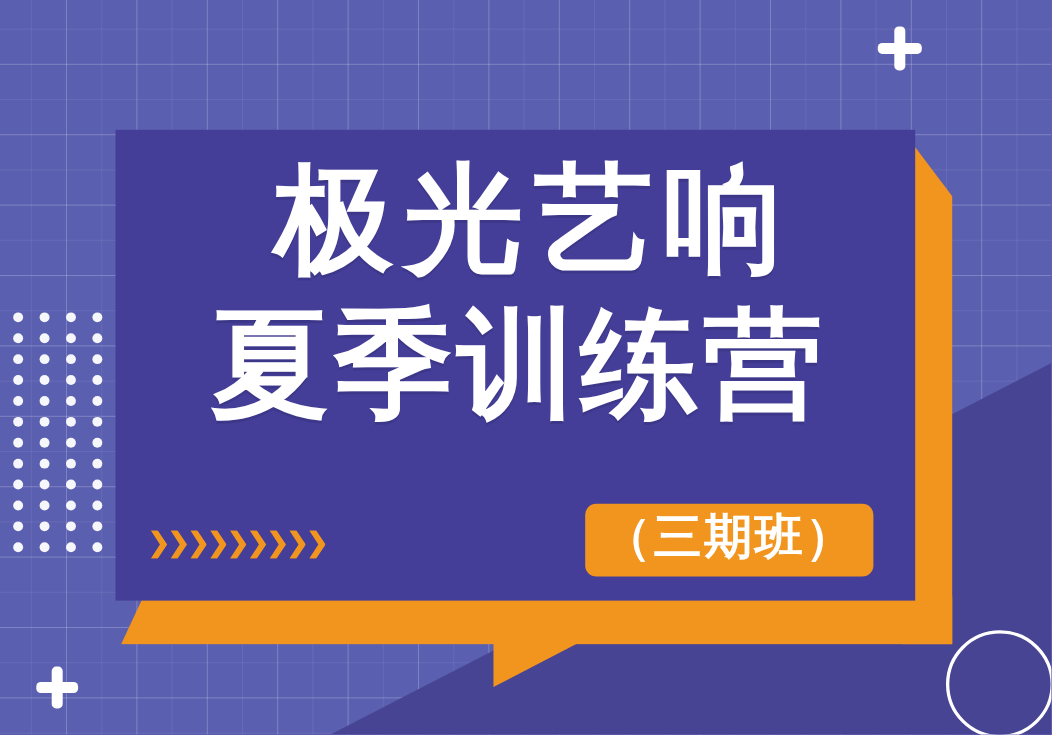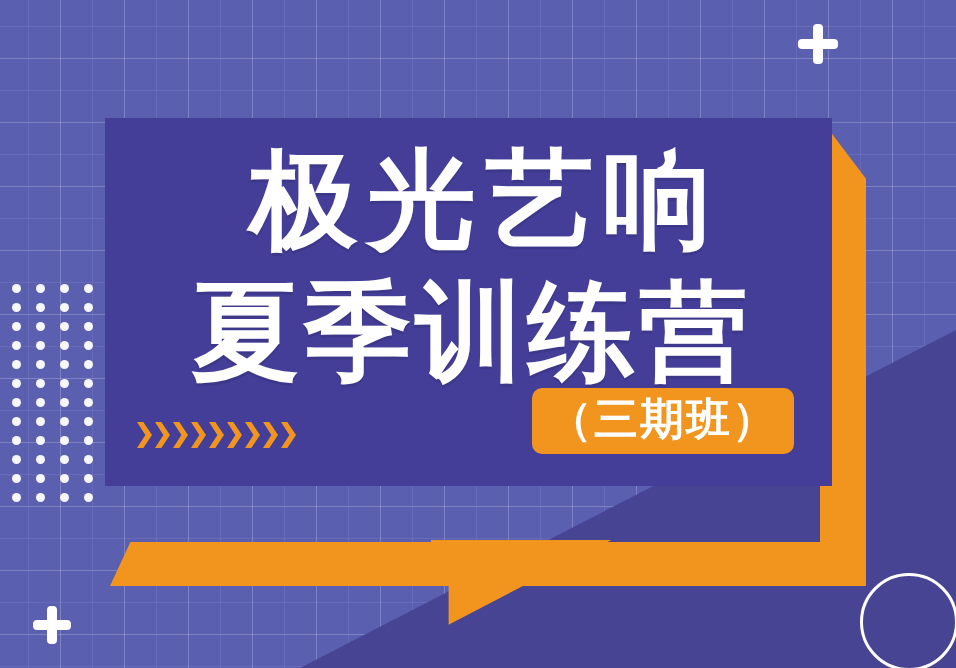--- a/index.html
+++ b/index.html
@@ -74,21 +74,21 @@
     clip-path:polygon(2.7% 0%, 100% 0%, 100% 100%, 0% 100%);
   }
   
   .tail{
     position:absolute;left:321px;bottom:-46px;width:220px;height:92px;
     background:#f2951f;
     clip-path:polygon(0% 0%, 82% 0%, 8% 92%, 8% 48%, 0% 48%);
   }
   
   .panel{
-    position:absolute;left:105px;top:118px;width:727px;height:368px;
+    position:absolute;left:105px;top:118px;width:727px;height:428px;
     background:#443e99;
   }
   .panel-inner{position:absolute;inset:0;}
   
   .headline{
     position:absolute;left:0;right:0;top:28px;
     text-align:center;color:#ffffff;
     font-family:"DejaVu Sans","Liberation Sans",sans-serif;
   }
   .line1{
@@ -108,21 +108,21 @@
     position:absolute;left:32px;bottom:38px;
     display:flex;gap:3px;align-items:center;
   }
   .chev{
     width:15px;height:26px;
     background:#f2951f;
     clip-path:polygon(0% 0%, 42% 0%, 100% 50%, 42% 100%, 0% 100%, 56% 50%);
   }
   
   .badge{
-    position:absolute;right:38px;bottom:32px;
+    position:absolute;right:38px;bottom:22px;
     background:#f2951f;border-radius:10px;
     padding:7px 16px 11px 16px;
     color:#ffffff;font-weight:bold;font-size:44px;line-height:1.1;
     letter-spacing:2px;white-space:nowrap;
     font-family:"DejaVu Sans","Liberation Sans",sans-serif;
   }
 </style>
 </head>
 <body>
 

